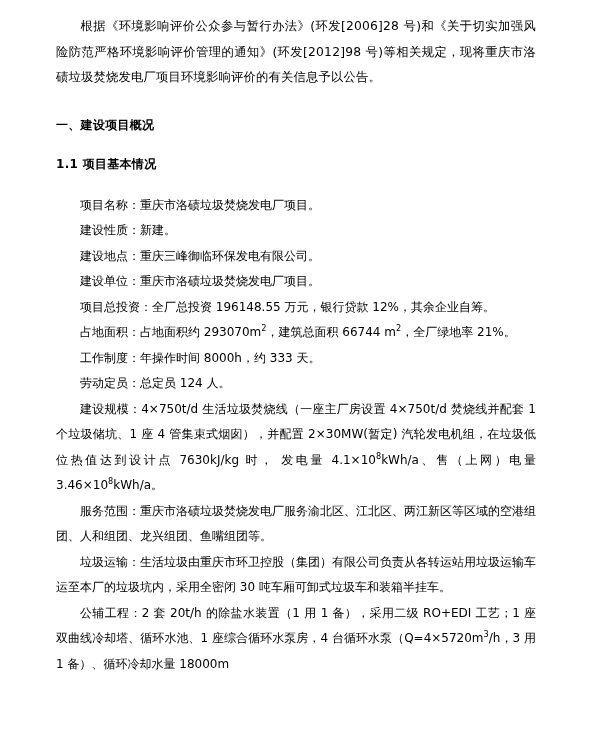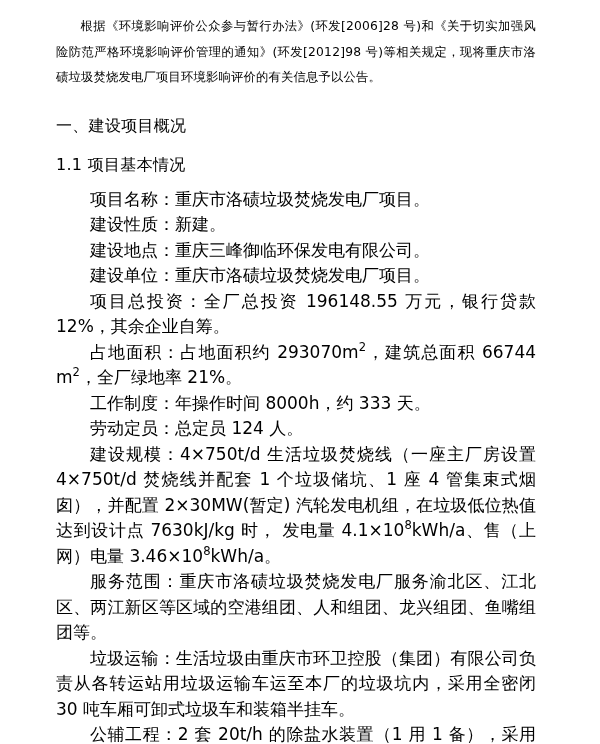--- a/index.html
+++ b/index.html
@@ -26,37 +26,37 @@
     line-height: 25.5px;
     text-align: justify;
     text-justify: inter-ideograph;
     margin: 0;
     letter-spacing: 0.2px;
   }
   .indent2 {
     text-indent: 2em;
   }
   .heading {
-    font-size: 16px;
-    font-weight: normal;
+    font-size: 12px;
+    font-weight: bold;
     line-height: 25px;
     margin: 0;
     letter-spacing: 0.3px;
   }
   .h1 {
     margin-top: 22px;
     margin-bottom: 4px;
   }
   .h2 {
     margin-top: 14px;
-    margin-bottom: 0;
+    margin-bottom: 6px;
   }
   .gap-s { height: 10px; }
   .item {
-    font-size: 17px;
+    font-size: 12px;
     line-height: 25.5px;
     text-indent: 2em;
     margin: 0;
     text-align: justify;
     text-justify: inter-ideograph;
   }
   sup {
     font-size: 0.68em;
     vertical-align: super;
     line-height: 0;

